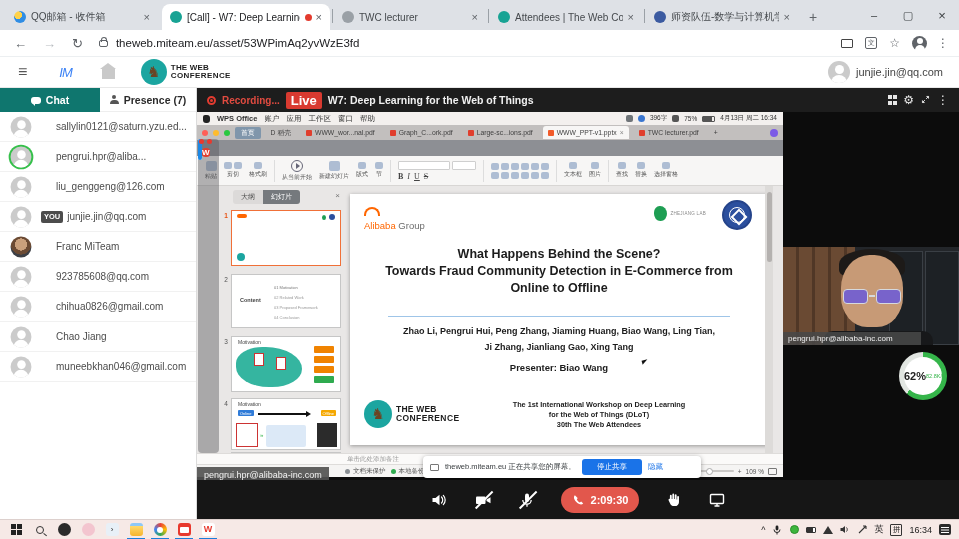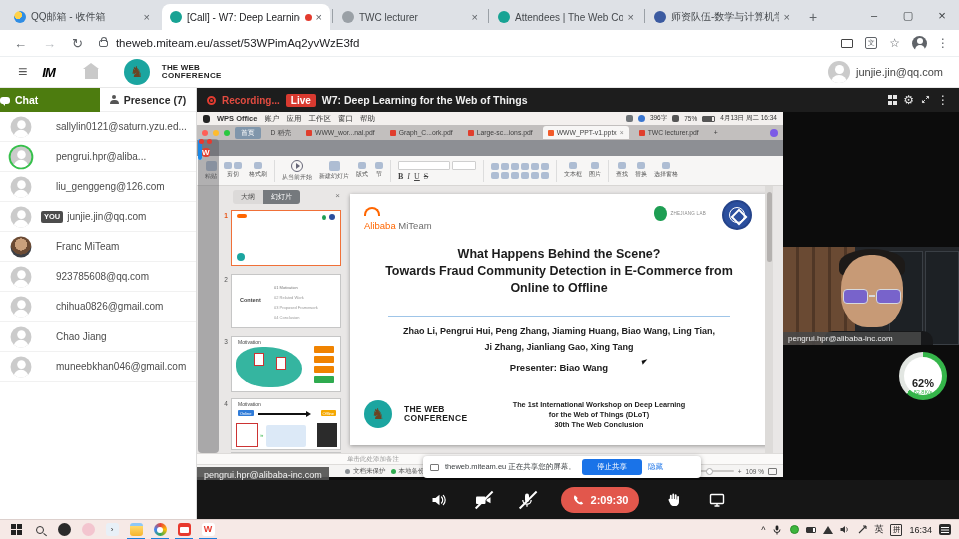--- a/index.html
+++ b/index.html
@@ -25,34 +25,34 @@
   #urltext{font-size:11.5px;color:#202124;margin-left:8px;flex:1}
   .uic{color:#5f6368;font-size:12px;margin-right:12px}
   .castic{width:12px;height:9px;border:1.3px solid #444;border-radius:1px;margin-right:12px}
   .transic{width:12px;height:12px;border:1.3px solid #5f6368;border-radius:2px;font-size:7px;color:#5f6368;display:flex;align-items:center;justify-content:center;margin-right:12px}
   .avic{width:15px;height:15px;border-radius:50%;background:#5f6368;margin-right:10px;position:relative}
   .avic::before{content:"";position:absolute;left:4.5px;top:2.5px;width:6px;height:6px;border-radius:50%;background:#fff}
   .avic::after{content:"";position:absolute;left:2.5px;top:9px;width:10px;height:6px;border-radius:5px 5px 0 0;background:#fff}
   
   #appheader{left:0;top:57px;width:959px;height:31px;background:#fff;border-bottom:1px solid #e8e8e8;display:flex;align-items:center}
   #burger{font-size:16px;color:#555;margin-left:18px}
-  #imlogo{font-weight:bold;font-style:italic;color:#000000;font-size:13px;margin-left:15px;letter-spacing:-1px}
+  #imlogo{font-weight:normal;font-style:italic;color:#3b82f6;font-size:13px;margin-left:32px;letter-spacing:-1px}
   #homeic{width:13px;height:10px;background:#c9c9c9;margin-left:30px;position:relative;margin-top:4px}
   #homeic::before{content:"";position:absolute;left:-2px;top:-6px;border-left:8.5px solid transparent;border-right:8.5px solid transparent;border-bottom:6px solid #c9c9c9}
   .twclogo{width:26px;height:26px;border-radius:50%;background:#1ba5a0;display:flex;align-items:center;justify-content:center;color:#6b4423;font-size:15px}
-  .twctext{font-size:8px;font-weight:bold;color:#1d1d1d;line-height:1.05;margin-left:12px;letter-spacing:.2px}
+  .twctext{font-size:8px;font-weight:bold;color:#1d1d1d;line-height:1.05;margin-left:4px;letter-spacing:.2px}
   .twctext .l2{letter-spacing:.4px}
   #hdruser{margin-left:auto;margin-right:16px;display:flex;align-items:center;font-size:11px;color:#444}
   .gavatar{width:22px;height:22px;border-radius:50%;background:#cbcbcb;position:relative;overflow:hidden;flex:none}
   .gavatar::before{content:"";position:absolute;left:6.5px;top:3.5px;width:9px;height:9px;border-radius:50%;background:#fff}
   .gavatar::after{content:"";position:absolute;left:3px;top:13.5px;width:16px;height:10px;border-radius:8px 8px 0 0;background:#fff}
   
   #sidebar{left:0;top:88px;width:197px;height:431px;background:#fff;border-right:1px solid #dcdcdc}
   #sbtabs{display:flex;height:24px}
-  #chattab{width:100px;background:#4d7c0f;color:#fff;font-size:10.5px;font-weight:bold;display:flex;align-items:center;justify-content:flex-start;gap:5px}
+  #chattab{width:100px;background:#0f766e;color:#fff;font-size:10.5px;font-weight:bold;display:flex;align-items:center;justify-content:center;gap:5px}
   #prestab{flex:1;background:#fff;color:#2b2b2b;font-size:10.5px;font-weight:bold;display:flex;align-items:center;justify-content:center;gap:5px;border-bottom:1px solid #eee}
   .bubble{width:10px;height:7px;background:#fff;border-radius:3px;position:relative}
   .bubble::after{content:"";position:absolute;left:1.5px;bottom:-2.5px;border-left:3px solid transparent;border-right:0 solid transparent;border-top:3px solid #fff}
   .personic{width:9px;height:9px;position:relative}
   .personic::before{content:"";position:absolute;left:2.5px;top:0;width:4px;height:4px;border-radius:50%;background:#555}
   .personic::after{content:"";position:absolute;left:0;top:4.5px;width:9px;height:4.5px;border-radius:4px 4px 0 0;background:#555}
   .att{height:30px;display:flex;align-items:center;border-bottom:1px solid #f1f1f1;padding-left:10px}
   .att .nm{font-size:10px;color:#4c4c4c;margin-left:24px;white-space:nowrap;overflow:hidden}
   .att .gavatar{transform:scale(.95)}
   .grnring{box-shadow:0 0 0 2px #35c04a}
@@ -60,21 +60,21 @@
   .photoav::before,.photoav::after{display:none}
   .youb{background:#4c4c4c;color:#fff;font-size:7.5px;font-weight:bold;border-radius:2px;padding:1.5px 3px;margin-left:9px}
   .youb+.nm{margin-left:4px}
   #raisedhdr{height:34px;display:flex;align-items:center;justify-content:center;font-size:10.5px;font-weight:bold;color:#2f2f2f;border-bottom:1px solid #f1f1f1}
   
   #stage{left:197px;top:88px;width:762px;height:431px;background:#0c0c0c}
   #mhdr{left:0;top:0;width:762px;height:24px;background:#1d1d1d;display:flex;align-items:center;padding:0 10px;gap:6px}
   .recdot{width:9px;height:9px;border:2px solid #e23b30;border-radius:50%;position:relative;flex:none}
   .recdot::before{content:"";position:absolute;inset:1px;border-radius:50%;background:#e23b30}
   #rectxt{color:#e24b40;font-size:10px;font-weight:bold}
-  #livebadge{background:#d93a30;color:#fff;font-size:10px;font-weight:bold;border-radius:2px;padding:1px 5px}
+  #livebadge{background:#d93a30;color:#fff;font-size:13px;font-weight:bold;border-radius:2px;padding:1px 5px}
   #mtitle{color:#f0f0f0;font-size:10.5px;font-weight:bold}
   #mhdr .sp{flex:1}
   .gridic{display:grid;grid-template-columns:4px 4px;grid-gap:1.5px}
   .gridic i{width:4px;height:4px;background:#e6e6e6}
   .hic{color:#e6e6e6;font-size:12px;line-height:1}
   
   #share{left:0;top:24px;width:586px;height:365px;background:#8d8f94}
   #macbar{left:0;top:0;width:586px;height:13px;background:#f3f0ee;display:flex;align-items:center;font-size:7.5px;color:#333;gap:7px;padding:0 6px}
   .apple{width:7px;height:8px;background:#222;border-radius:2px 3px 3px 3px;flex:none}
   #macbar .mright{margin-left:auto;display:flex;align-items:center;gap:5px;font-size:6.5px;color:#333}
@@ -162,21 +162,21 @@
   #wood{position:absolute;left:0;top:0;width:72px;height:98px;background:repeating-linear-gradient(90deg,#6a4a33 0 13px,#503726 13px 16px)}
   .glasspanel{position:absolute;top:4px;width:34px;height:94px;background:#1d2125;border:1px solid #3a3f45}
   #head{position:absolute;left:58px;top:8px;width:62px;height:72px;border-radius:46% 46% 42% 42%;background:#c79a76}
   #hair{position:absolute;left:56px;top:2px;width:66px;height:30px;border-radius:50% 50% 30% 30%;background:#1d1a18}
   .lens{position:absolute;top:42px;width:25px;height:15px;border-radius:4px;background:rgba(100,85,225,.8);border:1px solid #d6d9dd}
   #bridge{position:absolute;left:86px;top:48px;width:6px;height:1.5px;background:#d6d9dd}
   #shoulders{position:absolute;left:40px;bottom:0;width:110px;height:14px;border-radius:10px 10px 0 0;background:#17181a}
   #camlabel{position:absolute;left:0;bottom:0;right:38px;height:13px;background:rgba(72,72,72,.88);color:#eee;font-size:8px;display:flex;align-items:center;padding:0 5px;white-space:nowrap}
   
   #ring{left:702px;top:264px;width:48px;height:48px;border-radius:50%;background:conic-gradient(#35b54a 0 62%,#e2e6e2 62% 100%);display:flex;align-items:center;justify-content:center}
-  #ring .inner{width:38px;height:38px;border-radius:50%;background:#fff;display:flex;flex-direction:column;align-items:center;justify-content:flex-end}
+  #ring .inner{width:38px;height:38px;border-radius:50%;background:#fff;display:flex;flex-direction:row;align-items:center;justify-content:flex-start}
   #pct{font-size:11px;font-weight:bold;color:#222}
   #rate{font-size:5.5px;color:#35b54a}
   
   #ctrlbar{left:0;top:392px;width:762px;height:39px;background:#161616;display:flex;align-items:center;justify-content:center;gap:24px}
   .cic{position:relative;width:20px;height:20px;display:flex;align-items:center;justify-content:center}
   .slash::after{content:"";position:absolute;left:-1px;top:9px;width:24px;height:1.6px;background:#fff;transform:rotate(-45deg)}
   #callpill{background:#e2574c;border-radius:13px;height:26px;display:flex;align-items:center;padding:0 11px;gap:6px;color:#fff;font-size:11px;font-weight:bold}
   
   #taskbar{left:0;top:519px;width:959px;height:20px;background:#f6e9e6;border-top:1px solid #ddd0cd;display:flex;align-items:center}
   .tbi{width:24px;height:20px;display:flex;align-items:center;justify-content:center;position:relative}
@@ -542,21 +542,21 @@
             
             <span class="mline" style="margin-left:14px;margin-top:5px;margin-right:30px;background:#777"></span>
           </span>
         </div>
       </div>
 
       <div id="slidezone">
         <div id="slide">
           <span style="position:absolute;left:14px;top:8px">
             <span class="ali-arc"></span>
-            <div id="alitxt"><span style="color:#f60">Alibaba</span><span> MiTeam</span></div>
+            <div id="alitxt"><span style="color:#f60">Alibaba</span><span> Group</span></div>
           </span>
           <span id="zlab">
             <span class="zblob"></span>
             <span id="zlabt">ZHEJIANG LAB</span>
           </span>
           <span id="seal"></span>
           <div id="stitle">
             <div>What Happens Behind the Scene?</div>
             <div>Towards Fraud Community Detection in E-Commerce from</div>
             <div>Online to Offline</div>
@@ -570,21 +570,21 @@
                 <span>♞</span>
               </span>
             <span class="twctext" style="font-size:8.5px">
               <div>THE WEB</div>
               <div class="l2">CONFERENCE</div>
             </span>
           </div>
           <div id="sfooter">
             <div>The 1st International Workshop on Deep Learning</div>
             <div>for the Web of Things (DLoT)</div>
-            <div>30th The Web Conclusion</div>
+            <div>30th The Web Attendees</div>
           </div>
           <span class="cursor" style="left:292px;top:166px"></span>
         </div>
         <div id="vscroll">
             <i></i>
           </div>
       </div>
     </div>
 
     <div class="abs" id="notesbar">

